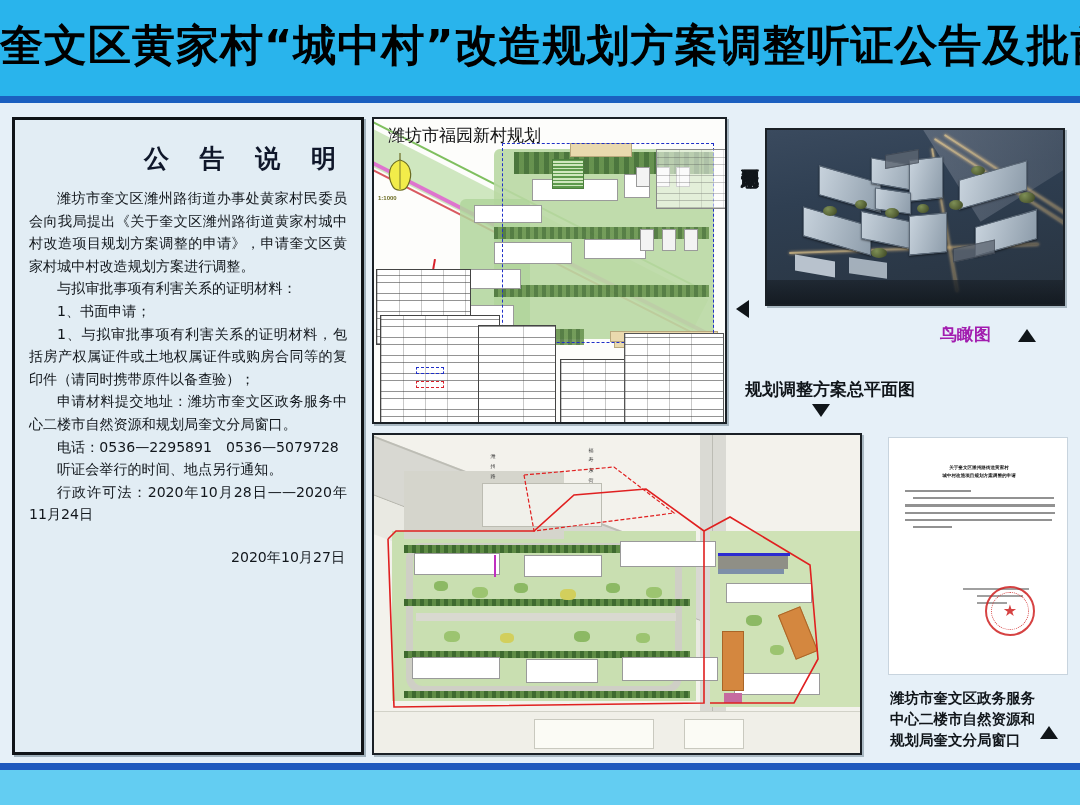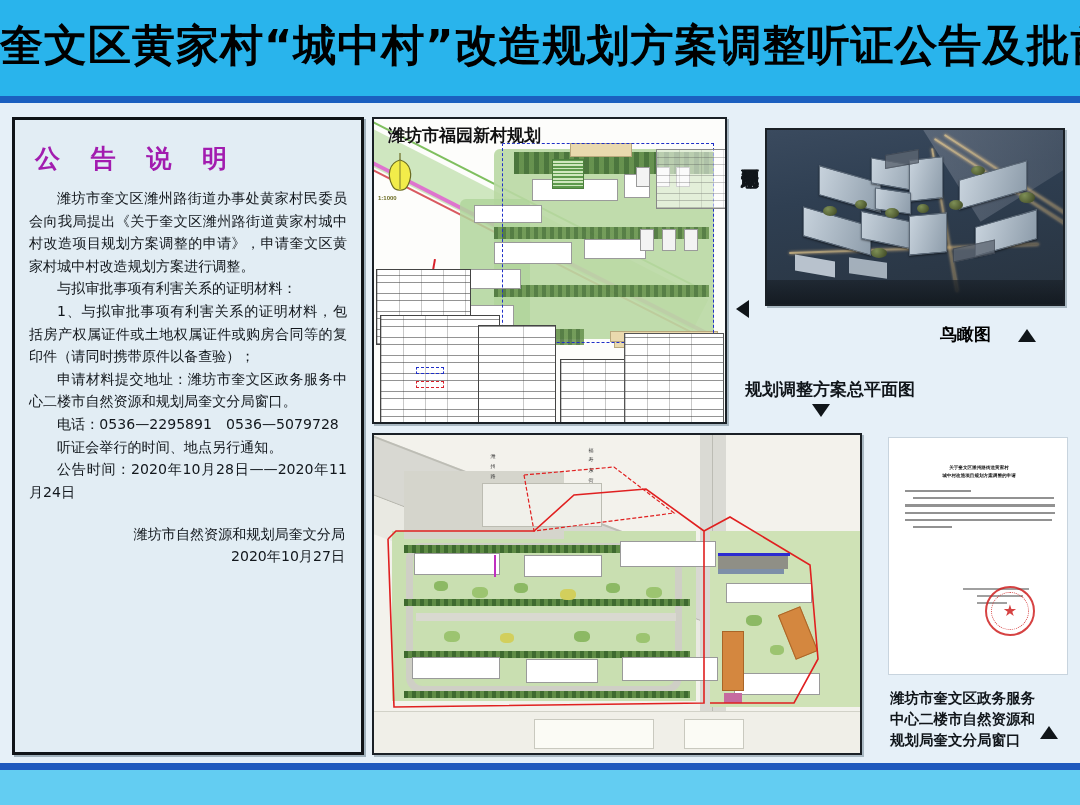--- a/index.html
+++ b/index.html
@@ -45,26 +45,26 @@
 
   
   #notice-panel {
     position: absolute; left: 12px; top: 117px; width: 352px; height: 638px;
     background: #e2edf4;
     border: 3px solid #101418;
     box-shadow: 2px 2px 0 #9fb0bb;
     padding: 12px 14px 10px 14px;
   }
   #notice-heading {
-    text-align: left;
+    text-align: right;
     font-family: "DejaVu Sans", sans-serif;
     font-weight: bold;
     font-size: 25px;
     letter-spacing: 11px;
-    color: #a21caf;
+    color: #0f172a;
     margin: 10px 0 12px 6px;
   }
   .notice-p {
     font-family: "DejaVu Sans", sans-serif;
     font-size: 14.1px;
     line-height: 22.6px;
     color: #12171c;
     text-align: justify;
     text-indent: 28px;
     letter-spacing: 0px;
@@ -87,21 +87,21 @@
     overflow: hidden;
     background: #fff;
   }
 
   
   #plan-top { left: 372px; top: 117px; width: 355px; height: 307px; }
   #plan-top .sheet { position: absolute; inset: 0; background: #fdfdfb; }
   #plan-top-title {
     position: absolute; left: 14px; top: 5px;
     font-family: "DejaVu Serif", serif;
-    font-weight: bold; font-size: 17px; color: #111;
+    font-weight: normal; font-size: 17px; color: #111;
     letter-spacing: 0px; z-index: 30;
     text-shadow: 0 0 1px #fff;
   }
   .compass {
     position: absolute; left: 8px; top: 32px; width: 36px; height: 46px; z-index: 30;
   }
   .compass-scale {
     position: absolute; left: 4px; top: 76px; font-size: 6px; font-weight: bold;
     color: #6a6a20; font-family: "Liberation Sans", sans-serif; z-index: 30;
   }
@@ -154,21 +154,21 @@
   #tri-left {
     position: absolute; left: 736px; top: 300px;
     width: 0; height: 0;
     border-top: 9px solid transparent;
     border-bottom: 9px solid transparent;
     border-right: 13px solid #101519;
   }
   #caption-aerial {
     position: absolute; left: 940px; top: 323px;
     font-family: "DejaVu Sans", sans-serif;
-    font-weight: bold; font-size: 17px; color: #000000; white-space: nowrap;
+    font-weight: bold; font-size: 17px; color: #a21caf; white-space: nowrap;
   }
   #tri-up {
     position: absolute; left: 1018px; top: 329px;
     width: 0; height: 0;
     border-left: 9px solid transparent;
     border-right: 9px solid transparent;
     border-bottom: 13px solid #101519;
   }
   #caption-adjust {
     position: absolute; left: 745px; top: 378px;
@@ -239,27 +239,27 @@
   <div id="banner-title">奎文区黄家村“城中村”改造规划方案调整听证公告及批前公示</div>
 </div>
 <div id="banner-rule"></div>
 
 <div id="page-body"></div>
 
 <div id="notice-panel">
   <div id="notice-heading">公 告 说 明</div>
   <p class="notice-p">潍坊市奎文区潍州路街道办事处黄家村民委员会向我局提出《关于奎文区潍州路街道黄家村城中村改造项目规划方案调整的申请》，申请奎文区黄家村城中村改造规划方案进行调整。</p>
   <p class="notice-p">与拟审批事项有利害关系的证明材料：</p>
+  <p class="notice-p">1、书面申请；</p>
   <p class="notice-p">1、与拟审批事项有利害关系的证明材料，包括房产权属证件或土地权属证件或购房合同等的复印件（请同时携带原件以备查验）；</p>
   <p class="notice-p">申请材料提交地址：潍坊市奎文区政务服务中心二楼市自然资源和规划局奎文分局窗口。</p>
   <p class="notice-p">电话：0536—2295891　0536—5079728</p>
   <p class="notice-p">听证会举行的时间、地点另行通知。</p>
-  <p class="notice-p">公告时间：2020年10月28日——2020年11月24日</p>
+  <p class="notice-p">行政许可法：2020年10月28日——2020年11月24日</p>
   <div id="notice-sign">
-    <div>潍坊市自然资源和规划局奎文分局</div>
     <div>2020年10月27日</div>
   </div>
 </div>
 
 <div class="framed" id="plan-top">
   <div class="sheet"></div>
 
   <div style="position:absolute;left:-40px;top:-10px;width:420px;height:34px;background:#cfe7c0;transform:rotate(27deg);transform-origin:0 0;"></div>
   <div style="position:absolute;left:-40px;top:22px;width:420px;height:4px;background:#e05fd0;transform:rotate(27deg);transform-origin:0 0;opacity:.85;"></div>
   <div style="position:absolute;left:-40px;top:30px;width:420px;height:2px;background:#cf2f3a;transform:rotate(27deg);transform-origin:0 0;opacity:.8;"></div>

